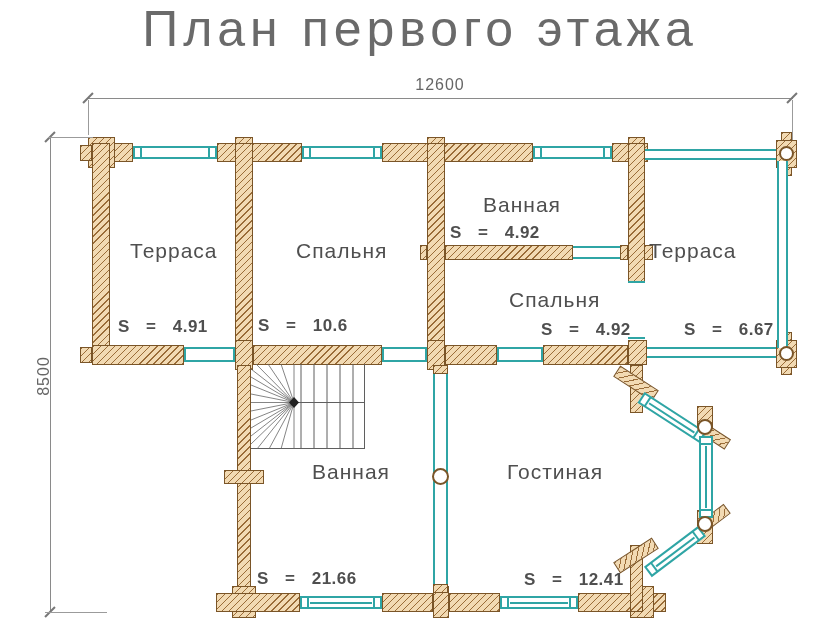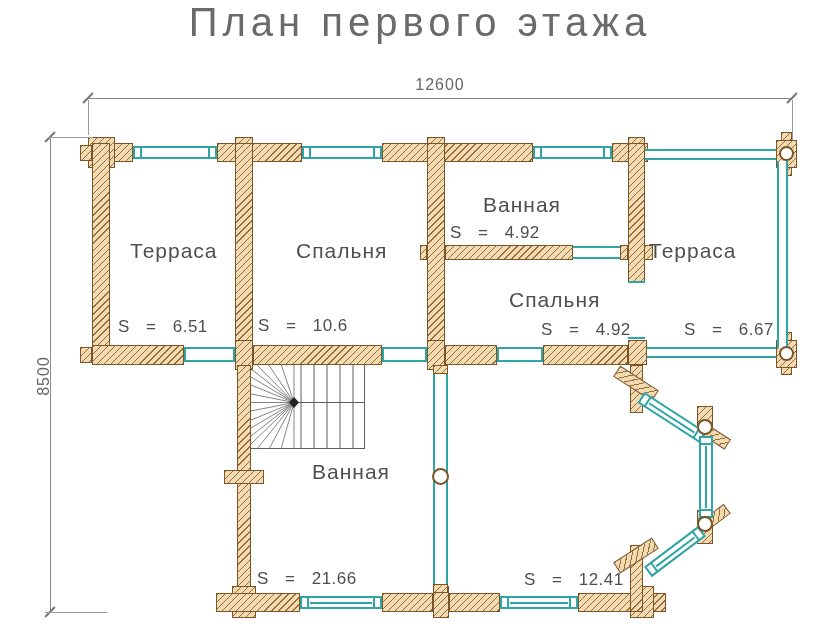--- a/index.html
+++ b/index.html
@@ -22,23 +22,23 @@
   .gap{position:absolute;box-sizing:border-box;background:#fff;border:2px solid var(--teal);}
   .gap-h{position:absolute;box-sizing:border-box;background:#fff;border-top:2px solid var(--teal);border-bottom:2px solid var(--teal);}
   .rail-h{position:absolute;box-sizing:border-box;background:#fff;border-top:2px solid var(--teal);border-bottom:2px solid var(--teal);}
   .rail-v{position:absolute;box-sizing:border-box;background:#fff;border-left:2px solid var(--teal);border-right:2px solid var(--teal);}
   .circ{position:absolute;box-sizing:border-box;background:#fff;border:2px solid var(--wall-outline);border-radius:50%;}
   .dim{position:absolute;background:var(--dim-line);}
   .ext{position:absolute;background:#9b9b9b;}
   .tick{position:absolute;width:14px;height:2px;background:#777;transform:rotate(-45deg);}
   .label{position:absolute;white-space:nowrap;color:var(--text);}
   .room-name{font-size:21px;font-weight:300;letter-spacing:1px;}
-  .area{font-size:17px;font-weight:400;letter-spacing:.5px;word-spacing:11px;}
+  .area{font-size:17px;font-weight:700;letter-spacing:.5px;word-spacing:11px;}
   .dimtext{position:absolute;color:#666;font-size:16px;font-weight:300;letter-spacing:1px;text-align:center;}
-  #title{position:absolute;left:20px;top:0;width:800px;text-align:center;font-size:40px;
+  #title{position:absolute;left:20px;top:0;width:800px;text-align:center;font-size:50px;
     font-weight:200;color:var(--title);letter-spacing:5px;}
 </style>
 </head>
 <body>
 
 <div id="canvas">
 
   <div class="wall" style="left:92px;top:143px;width:41px;height:19px"></div>
   <div class="wall" style="left:217px;top:143px;width:85px;height:19px"></div>
   <div class="wall" style="left:382px;top:143px;width:151px;height:19px"></div>
@@ -188,28 +188,29 @@
   <div class="ext" style="left:792px;top:100px;width:1px;height:40px"></div>
   <div class="dim" style="left:50px;top:137px;width:1px;height:476px"></div>
   <div class="tick" style="left:43px;top:136px"></div>
   <div class="tick" style="left:43px;top:611px"></div>
   <div class="ext" style="left:48px;top:137px;width:45px;height:1px"></div>
   <div class="ext" style="left:45px;top:612px;width:62px;height:1px"></div>
   <div class="dimtext" style="left:385px;top:76px;width:110px">12600</div>
   <div class="dimtext" style="left:10px;top:367px;width:68px;transform:rotate(-90deg)">8500</div>
 
   <div class="label room-name" style="left:130px;top:239px">Терраса</div>
-  <div class="label area" style="left:118px;top:317px">S = 6.51</div>
+  <div class="label area" style="left:118px;top:317px">S = 4.91</div>
   <div class="label room-name" style="left:296px;top:239px">Спальня</div>
   <div class="label area" style="left:258px;top:316px">S = 10.6</div>
   <div class="label room-name" style="left:483px;top:193px">Ванная</div>
   <div class="label area" style="left:450px;top:223px">S = 4.92</div>
   <div class="label room-name" style="left:509px;top:288px">Спальня</div>
   <div class="label area" style="left:541px;top:320px">S = 4.92</div>
   <div class="label room-name" style="left:649px;top:239px">Терраса</div>
   <div class="label area" style="left:684px;top:320px">S = 6.67</div>
   <div class="label room-name" style="left:312px;top:460px">Ванная</div>
   <div class="label area" style="left:257px;top:569px">S = 21.66</div>
+  <div class="label room-name" style="left:507px;top:460px">Гостиная</div>
   <div class="label area" style="left:524px;top:570px">S = 12.41</div>
 
   <div id="title">План первого этажа</div>
 
 </div>
 
 </body></html>

